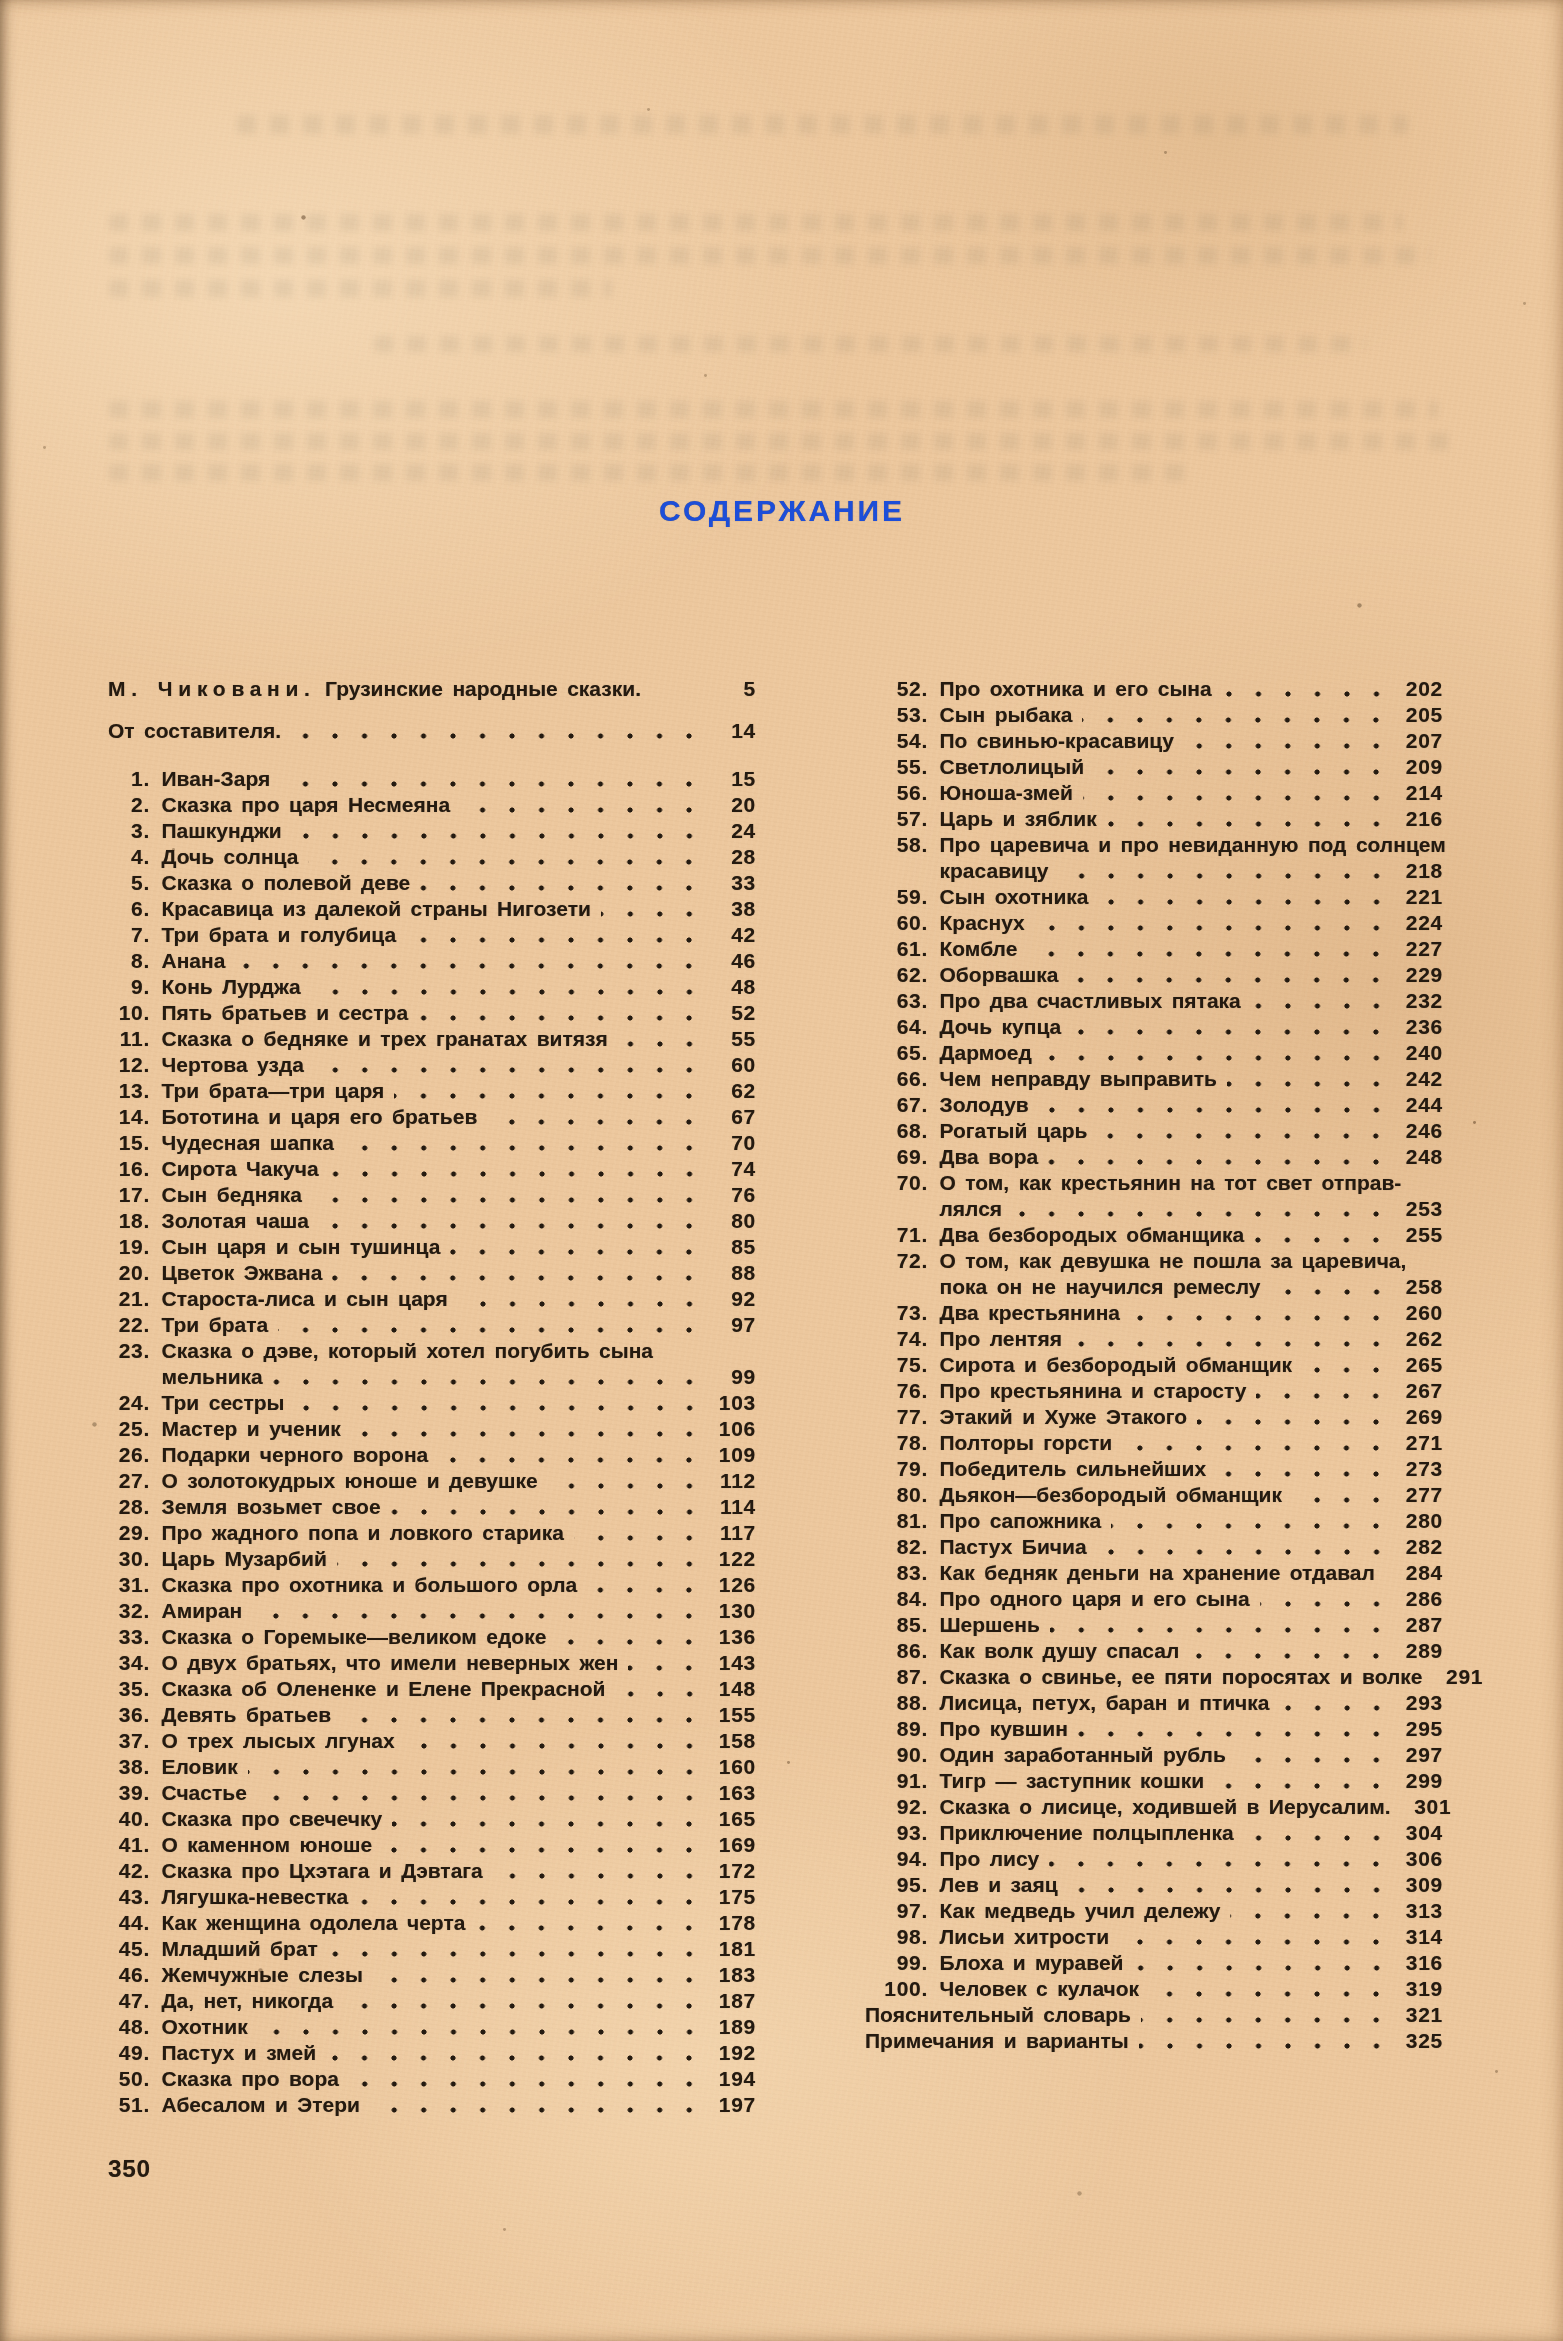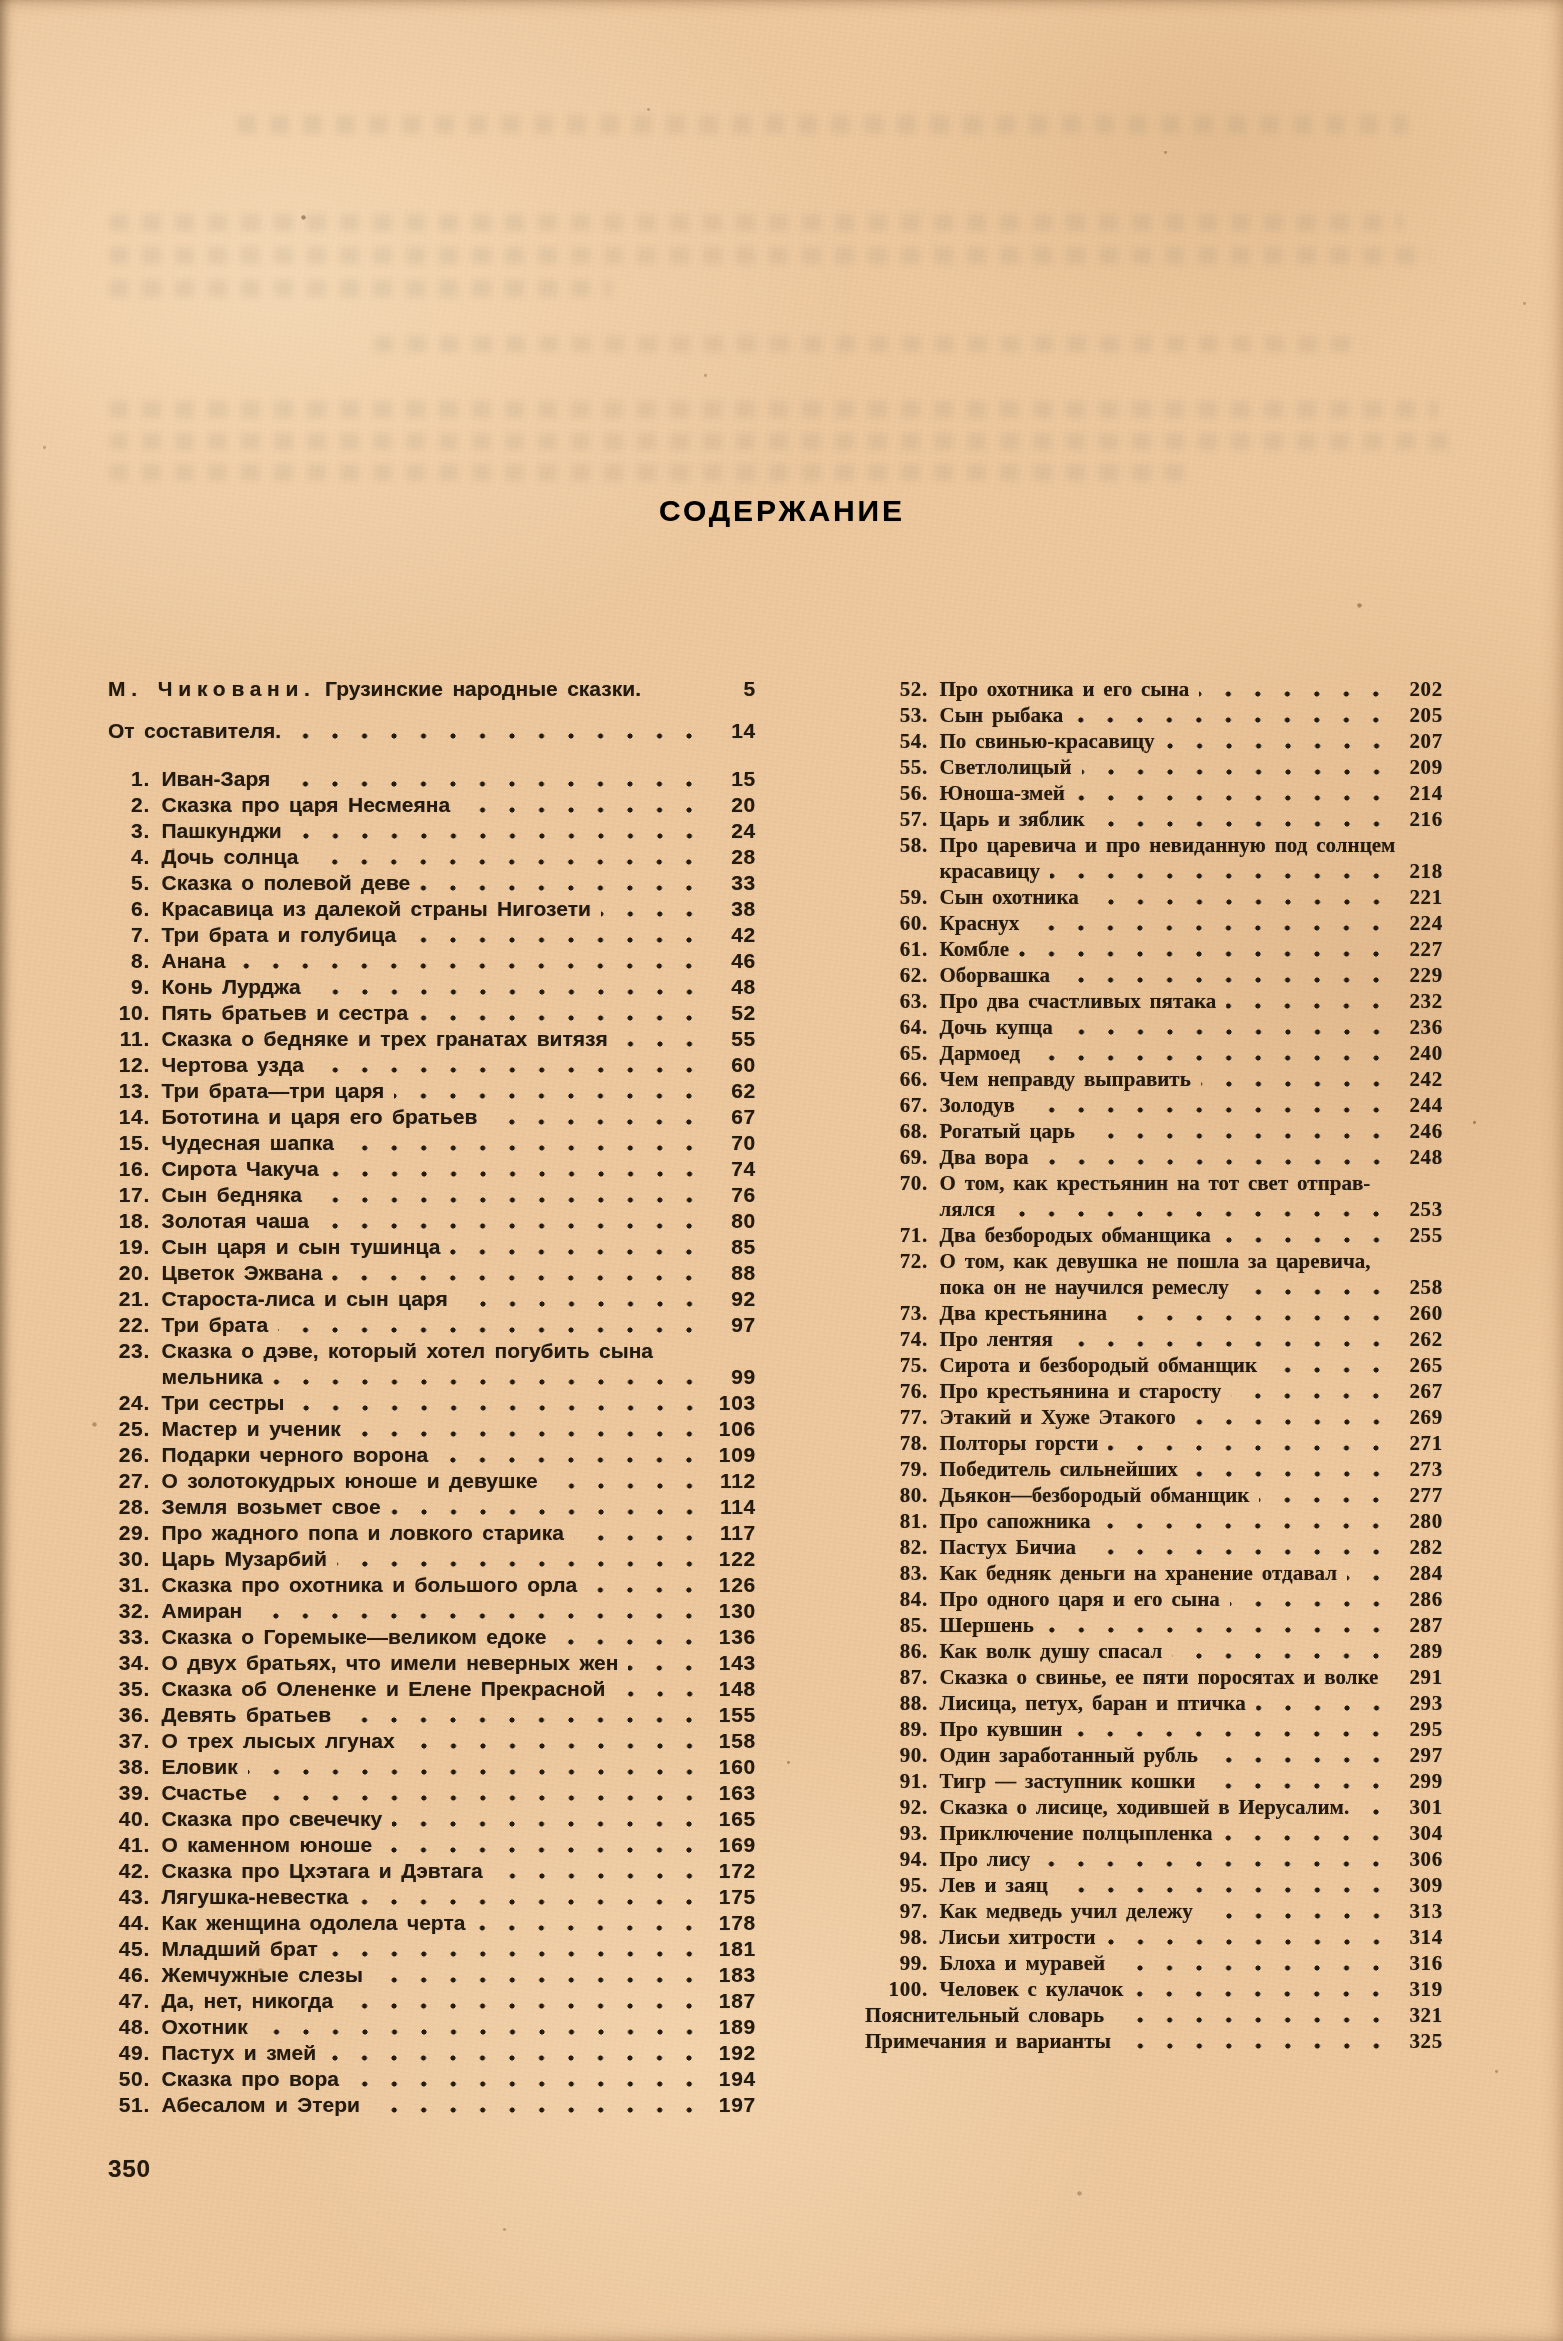--- a/index.html
+++ b/index.html
@@ -38,27 +38,27 @@
     background:repeating-linear-gradient(90deg, rgba(108,104,88,.20) 0 18.7px, rgba(108,104,88,0) 18.7px 33px);}
   .g1{top:115px;left:237px;width:1171px;height:18.7px;}
   .g2{top:214px;left:109px;width:1294px;height:17px;}
   .g3{top:247px;left:109px;width:1322px;height:17px;}
   .g4{top:280px;left:109px;width:503px;height:17px;}
   .g5{top:336px;left:374px;width:992px;height:16px;}
   .g6{top:401px;left:109px;width:1329px;height:17px;}
   .g7{top:433px;left:109px;width:1344px;height:17px;}
   .g8{top:464px;left:109px;width:1078px;height:17px;}
   h1.title{margin:0;text-align:center;font-size:30px;line-height:34px;
-    letter-spacing:2.9px;font-weight:bold;color:#000000;
+    letter-spacing:2.9px;font-weight:bold;color:#1d4ed8;
     text-shadow:0 0 0.7px rgba(36,26,16,.5);}
   .columns{display:flex;padding:0 121px 0 108px;gap:109px;margin-top:148px;}
   .col{font-size:21px;font-weight:bold;line-height:26px;
     text-shadow:0 0 0.7px rgba(36,26,16,.45);}
   .col-left{width:648px;flex:none;}
-  .col-right{flex:1;min-width:0;font-family:Liberation Serif, serif;}
+  .col-right{flex:1;min-width:0;}
   .row{display:flex;}
   .row .num{flex:none;width:42px;text-align:right;margin-right:11.5px;letter-spacing:0.7px;}
   .col-right .row .num{width:63px;}
   .entry{flex:1;min-width:0;}
   .line{display:flex;align-items:flex-end;}
   .t{white-space:nowrap;word-spacing:3.6px;}
   .lsp{letter-spacing:5.7px;}
   .dots{flex:1 1 0;height:16px;margin:0 5.7px 0 10px;min-width:0;
     background-image:radial-gradient(circle 2.4px at 50% 50%, #241a10 2.2px, rgba(36,26,16,0) 2.9px);
     background-size:29.5px 16px;background-repeat:repeat-x;

